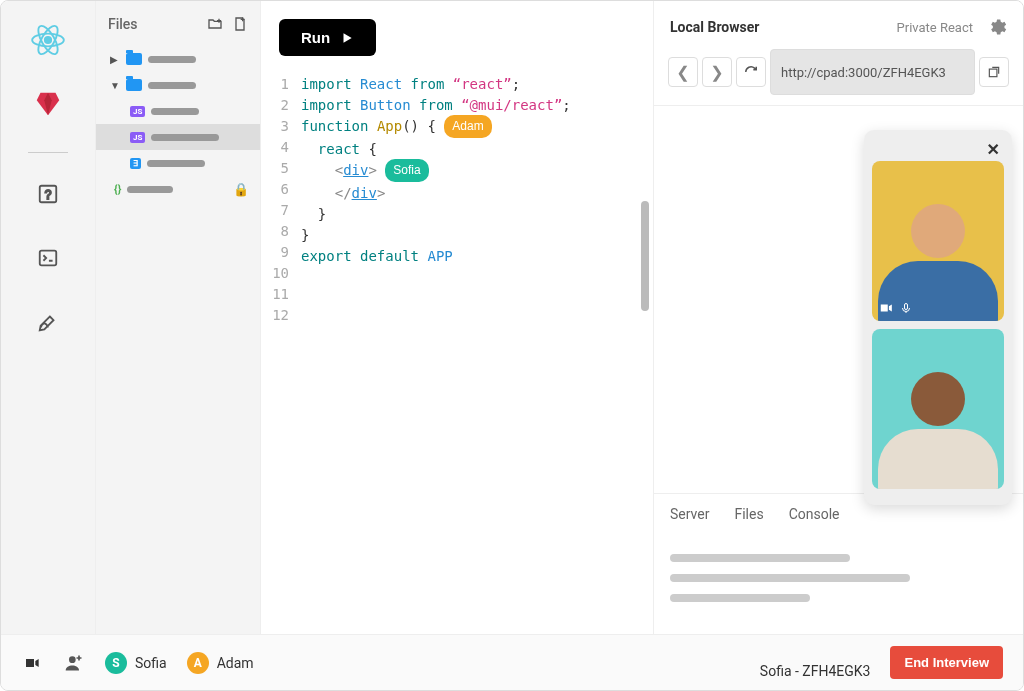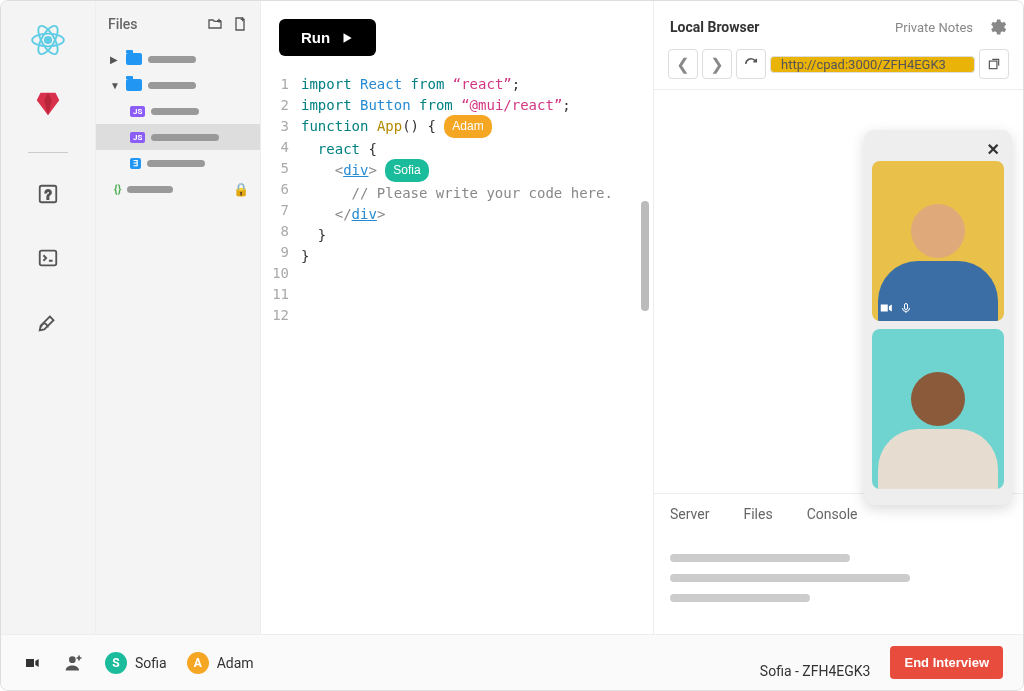--- a/index.html
+++ b/index.html
@@ -50,23 +50,23 @@
 .pill-sofia { background: #1abc9c; }
 .scroll-thumb { position: absolute; right: 4px; top: 200px; width: 8px; height: 110px; background: #bbb; border-radius: 4px; }
 
 
 .right { width: 370px; border-left: 1px solid #eee; display: flex; flex-direction: column; background: #fff; }
 .right-header { display: flex; align-items: center; justify-content: space-between; padding: 16px 16px 12px; }
 .right-header-left { font-weight: 700; font-size: 14px; color: #333; }
 .right-header-right { font-size: 13px; color: #888; }
 .addr { display: flex; align-items: center; gap: 4px; padding: 0 14px 10px; }
 .nav-btn { width: 30px; height: 30px; border: 1px solid #ddd; border-radius: 4px; background: #fff; display: flex; align-items: center; justify-content: center; color: #888; cursor: pointer; }
-.url { flex: 1; height: 17px; border: 1px solid #ddd; border-radius: 4px; background: #eab308; padding: 0 10px; font-size: 13px; color: #555; display: flex; align-items: center; }
+.url { flex: 1; height: 46px; border: 1px solid #ddd; border-radius: 4px; background: #e5e5e5; padding: 0 10px; font-size: 13px; color: #555; display: flex; align-items: center; }
 .browser-body { flex: 1; border-top: 1px solid #eee; position: relative; }
-.tabs { display: flex; gap: 34px; padding: 12px 16px; border-top: 1px solid #eee; font-size: 14px; color: #666; }
+.tabs { display: flex; gap: 25px; padding: 12px 16px; border-top: 1px solid #eee; font-size: 14px; color: #666; }
 .tabs span { cursor: pointer; }
 .placeholder-lines { padding: 8px 16px 20px; }
 .ph { height: 8px; background: #ccc; border-radius: 4px; margin: 12px 0; }
 
 
 .video-card { position: absolute; right: 12px; top: 130px; width: 148px; background: #eee; border-radius: 10px; padding: 8px; box-shadow: 0 4px 14px rgba(0,0,0,.15); z-index: 10; }
 .video-close { text-align: right; font-size: 16px; font-weight: 700; cursor: pointer; padding: 2px 4px; }
 .video-tile { width: 132px; height: 160px; border-radius: 8px; margin-bottom: 8px; position: relative; overflow: hidden; }
 .video-controls { position: absolute; bottom: 6px; left: 6px; display: flex; gap: 6px; color: #fff; font-size: 14px; }
 
@@ -184,35 +184,35 @@
       <div class="code">
         <div class="gutter">
           1<br>2<br>3<br>4<br>5<br>6<br>7<br>8<br>9<br>10<br>11<br>12
         </div>
         <div class="lines">
 <div><span class="kw">import</span> <span class="cls">React</span> <span class="kw">from</span> <span class="str">“react”</span>;</div>
 <div><span class="kw">import</span> <span class="cls">Button</span> <span class="kw">from</span> <span class="str">“@mui/react”</span>;</div>
 <div><span class="kw">function</span> <span class="fn">App</span>() { <span class="cursor-pill pill-adam">Adam</span></div>
 <div>&nbsp;&nbsp;<span class="kw">react</span> {</div>
 <div>&nbsp;&nbsp;&nbsp;&nbsp;<span class="op">&lt;</span><span class="tag">div</span><span class="op">&gt;</span> <span class="cursor-pill pill-sofia">Sofia</span></div>
-<div>&nbsp;&nbsp;&nbsp;&nbsp;&nbsp;&nbsp;<span class="cm">// Please write your code here.</span></div>
 <div>&nbsp;&nbsp;&nbsp;&nbsp;<span class="op">&lt;/</span><span class="tag">div</span><span class="op">&gt;</span></div>
 <div>&nbsp;&nbsp;}</div>
 <div>}</div>
+<div><span class="kw">export default</span> <span class="pn">APP</span></div>
 <div>&nbsp;</div>
         </div>
       </div>
       <div class="scroll-thumb"></div>
     </div>
 
     <div class="right">
       <div class="right-header">
         <span class="right-header-left">Local Browser</span>
         <span style="display:flex;align-items:center;gap:14px">
-          <span class="right-header-right">Private Notes</span>
+          <span class="right-header-right">Private React</span>
           <svg class="gear" width="20" height="20" viewBox="0 0 24 24" fill="#888">
               <path d="M12 8a4 4 0 100 8 4 4 0 000-8zm9 4a7 7 0 00-.1-1.2l2.1-1.6-2-3.4-2.5 1a7 7 0 00-2-1.2L16 3h-4l-.5 2.6a7 7 0 00-2 1.2l-2.5-1-2 3.4 2.1 1.6A7 7 0 007 12c0 .4 0 .8.1 1.2L5 14.8l2 3.4 2.5-1c.6.5 1.3.9 2 1.2L12 21h4l.5-2.6c.7-.3 1.4-.7 2-1.2l2.5 1 2-3.4-2.1-1.6c.1-.4.1-.8.1-1.2z"></path>
             </svg>
         </span>
       </div>
       <div class="addr">
         <div class="nav-btn">❮</div>
         <div class="nav-btn">❯</div>
         <div class="nav-btn">
           <svg width="14" height="14" viewBox="0 0 24 24" fill="none" stroke="#555" stroke-width="2.5">

